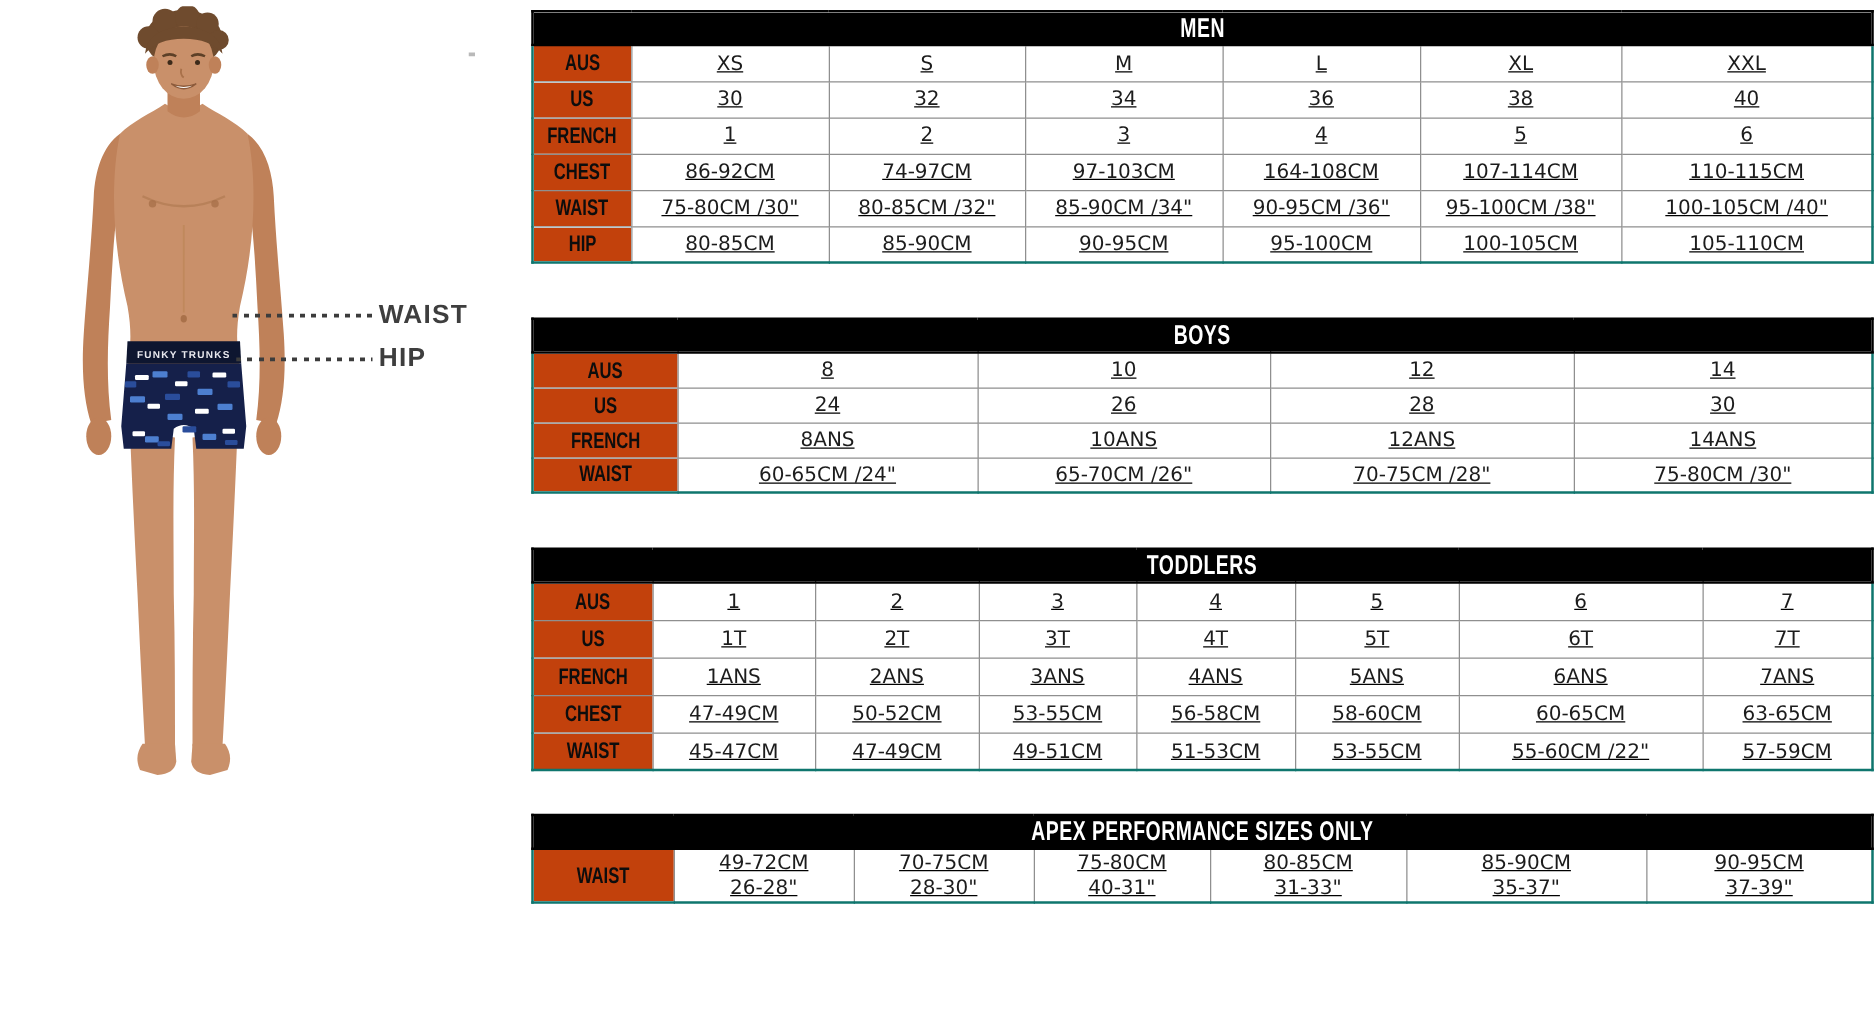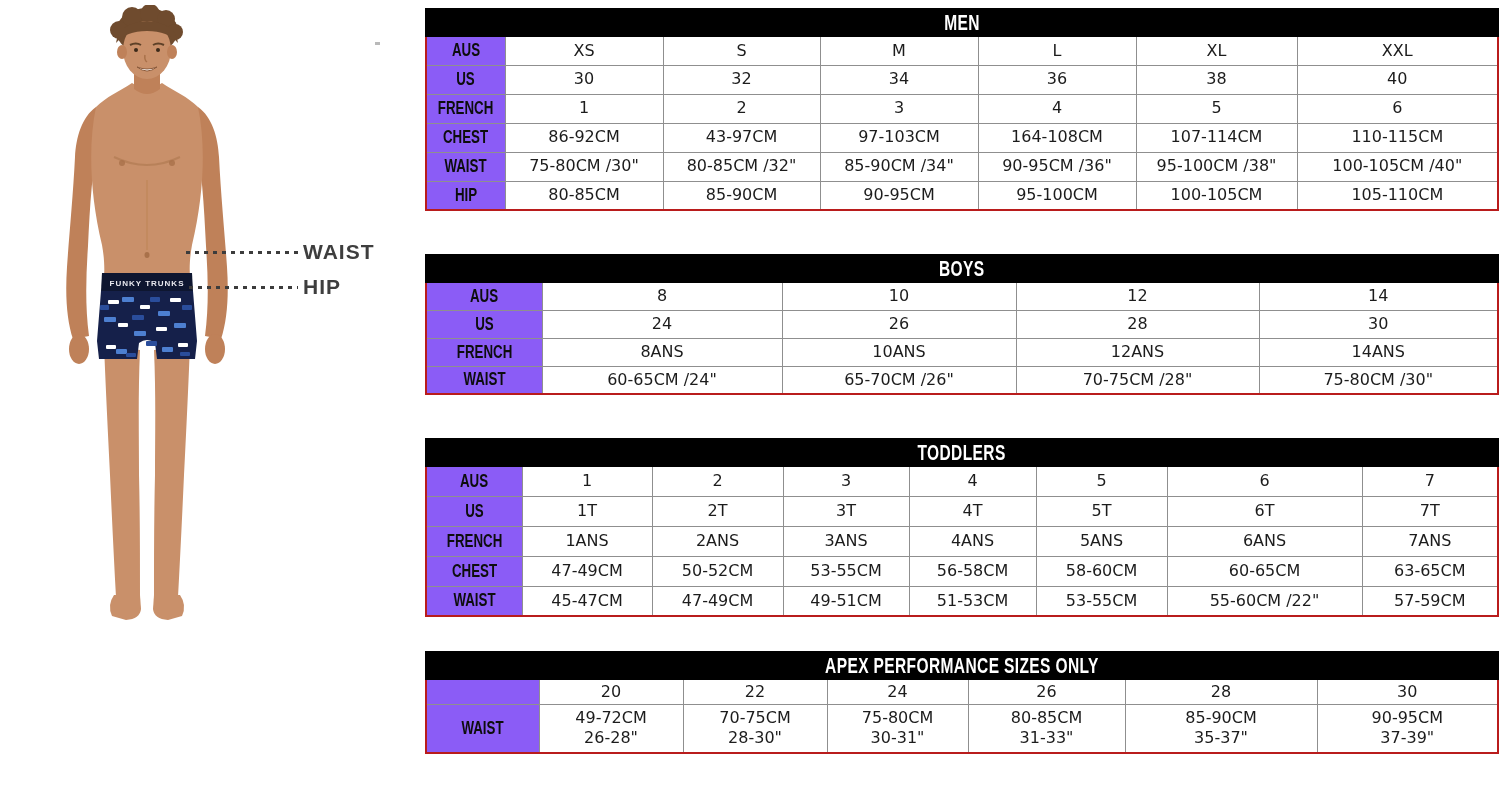--- a/index.html
+++ b/index.html
@@ -1,28 +1,28 @@
 <!DOCTYPE html>
 <html><head>
 <meta charset="utf-8">
 <style>
   html,body{margin:0;padding:0;background:#fff;}
   .canvas{position:relative;width:1500px;height:809px;background:#ffffff;overflow:hidden;
           font-family:"DejaVu Sans",sans-serif;}
 
   
   .size-table{position:absolute;left:425px;width:1072px;border-collapse:collapse;
-              table-layout:fixed;background:#fff;border:2px solid #b91c1c;}
+              table-layout:fixed;background:#fff;border:2px solid #0f766e;text-decoration:underline;}
   .size-table td,.size-table th{border:1px solid #8f8f8f;text-align:center;
               vertical-align:middle;padding:0;overflow:hidden;}
   .size-table thead th{background:#000;border:2px solid #000;height:25px;}
   .title-text{color:#fff;font-family:"Liberation Sans",sans-serif;font-weight:800;
               font-size:21px;display:inline-block;transform:scale(0.74,1.04);
               letter-spacing:0.5px;white-space:nowrap;}
-  .row-label{background:#8b5cf6;}
+  .row-label{background:#c2410c;}
   .row-label .cond{font-family:"Liberation Sans",sans-serif;font-weight:800;
               font-size:18px;color:#0d0d0d;display:inline-block;transform:scaleX(0.74);
               white-space:nowrap;}
   td.data{font-family:"DejaVu Sans",sans-serif;font-size:16px;color:#1c1c1c;
               white-space:pre-line;line-height:1.28;}
   #tbl-men{top:8px;}       #tbl-men tbody tr{height:29px;}
   #tbl-boys{top:254px;}    #tbl-boys tbody tr{height:28px;}
   #tbl-toddlers{top:438px;}#tbl-toddlers tbody tr{height:30px;}
   #tbl-apex{top:651px;}    #tbl-apex tbody tr{height:49px;}
   #tbl-apex tbody tr:first-child{height:25px;}
@@ -158,21 +158,21 @@
           <td class="data">1</td>
           <td class="data">2</td>
           <td class="data">3</td>
           <td class="data">4</td>
           <td class="data">5</td>
           <td class="data">6</td>
         </tr>
         <tr>
           <th class="row-label"><span class="cond">CHEST</span></th>
           <td class="data">86-92CM</td>
-          <td class="data">43-97CM</td>
+          <td class="data">74-97CM</td>
           <td class="data">97-103CM</td>
           <td class="data">164-108CM</td>
           <td class="data">107-114CM</td>
           <td class="data">110-115CM</td>
         </tr>
         <tr>
           <th class="row-label"><span class="cond">WAIST</span></th>
           <td class="data">75-80CM /30"</td>
           <td class="data">80-85CM /32"</td>
           <td class="data">85-90CM /34"</td>
@@ -317,36 +317,27 @@
         <col style="width:192px">
         <col style="width:181px">
       </colgroup>
     <thead>
         <tr>
           <th colspan="7"><span class="title-text">APEX PERFORMANCE SIZES ONLY</span></th>
         </tr>
       </thead>
     <tbody>
         <tr>
-          <th class="row-label"><span class="cond"></span></th>
-          <td class="data">20</td>
-          <td class="data">22</td>
-          <td class="data">24</td>
-          <td class="data">26</td>
-          <td class="data">28</td>
-          <td class="data">30</td>
-        </tr>
-        <tr>
           <th class="row-label"><span class="cond">WAIST</span></th>
           <td class="data">49-72CM
 26-28"</td>
           <td class="data">70-75CM
 28-30"</td>
           <td class="data">75-80CM
-30-31"</td>
+40-31"</td>
           <td class="data">80-85CM
 31-33"</td>
           <td class="data">85-90CM
 35-37"</td>
           <td class="data">90-95CM
 37-39"</td>
         </tr>
       </tbody>
   </table>
 

